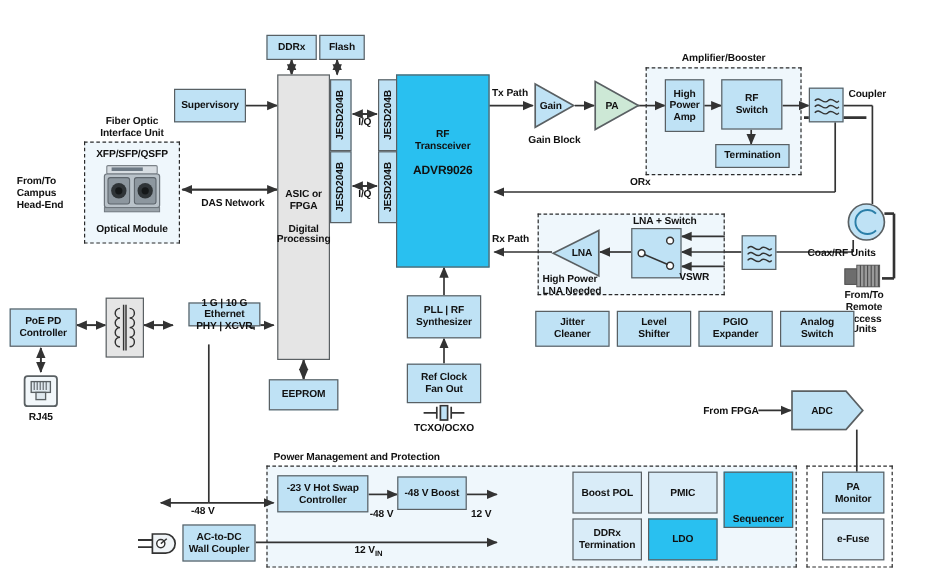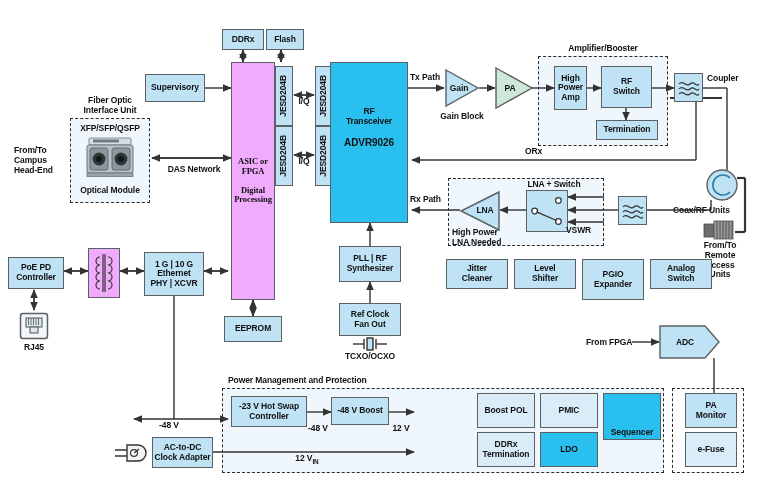--- a/index.html
+++ b/index.html
@@ -4,21 +4,21 @@
 <style>
   html,body{margin:0;padding:0;background:#ffffff;}
   body{font-family:"Liberation Sans",sans-serif;}
   #stage{position:relative;width:780px;height:488px;background:#fff;overflow:hidden;}
   .blk{position:absolute;box-sizing:border-box;border:1.4px solid #5a6063;
        display:flex;align-items:center;justify-content:center;text-align:center;
        font-weight:bold;font-size:8.5px;line-height:1.12;color:#111;
        background:#bfe2f5;letter-spacing:-0.1px;padding:1px;}
   .blk.lt{background:#d9ecf8;}
   .blk.cy{background:#29c0f0;}
-  .blk.white{background:#f0abfc;font-family:Liberation Serif, serif;}
+  .blk.white{background:#e5e5e5;}
   .lbl{position:absolute;font-weight:bold;font-size:8.5px;line-height:1.15;color:#111;
        text-align:center;white-space:pre-line;letter-spacing:-0.1px;}
   .lbl.l{text-align:left;}
   .dash{position:absolute;box-sizing:border-box;border:1.6px dashed #2b2b2b;background:#eff7fc;}
   .dashnb{position:absolute;box-sizing:border-box;border:1.6px dashed #2b2b2b;background:transparent;}
   .vert{writing-mode:vertical-rl;transform:rotate(180deg);}
   svg.ov{position:absolute;left:0;top:0;width:780px;height:488px;pointer-events:none;}
   .ln{stroke:#333;stroke-width:1.4;fill:none;}
   .ln2{stroke:#333;stroke-width:2.2;fill:none;}
   .tri{position:absolute;}
@@ -279,21 +279,21 @@
       <circle cx="7" cy="20" r="3" fill="#fff" stroke="#333" stroke-width="1.3"></circle>
       <line x1="9" y1="21" x2="30" y2="30" stroke="#333" stroke-width="1.4"></line>
     </svg>
   </div>
   <div class="lbl l" style="left:566px;top:226px;"><span>VSWR</span></div>
 
   <div class="blk" style="left:446px;top:259px;width:62px;height:30px;white-space:pre-line;"><span>Jitter
 Cleaner</span></div>
   <div class="blk" style="left:514px;top:259px;width:62px;height:30px;white-space:pre-line;"><span>Level
 Shifter</span></div>
-  <div class="blk" style="left:582px;top:259px;width:62px;height:41px;white-space:pre-line;"><span>PGIO
+  <div class="blk" style="left:582px;top:259px;width:62px;height:30px;white-space:pre-line;"><span>PGIO
 Expander</span></div>
   <div class="blk" style="left:650px;top:259px;width:62px;height:30px;white-space:pre-line;"><span>Analog
 Switch</span></div>
 
   <div class="lbl" style="left:62px;top:96px;width:96px;white-space:pre-line;"><span>Fiber Optic
 Interface Unit</span></div>
   <div class="lbl" style="left:70px;top:124px;width:80px;"><span>XFP/SFP/QSFP</span></div>
   <div class="icn" style="left:85px;top:136px;">
     <svg width="50" height="42" viewBox="0 0 50 42">
       <rect x="4" y="2" width="42" height="7" rx="1" fill="#d7dde2" stroke="#7b8288" stroke-width="0.9"></rect>
@@ -334,37 +334,37 @@
 
   <div class="blk white" style="left:88px;top:248px;width:32px;height:50px;">
     <svg width="28" height="44" viewBox="0 0 28 44">
       <line x1="13" y1="3" x2="13" y2="41" stroke="#333" stroke-width="1.2"></line>
       <line x1="15" y1="3" x2="15" y2="41" stroke="#333" stroke-width="1.2"></line>
       <path d="M10,6 a4,4 0 1 0 0,8 a4,4 0 1 0 0,8 a4,4 0 1 0 0,8 a4,4 0 1 0 0,8" stroke="#333" stroke-width="1.2" fill="none"></path>
       <path d="M18,6 a4,4 0 1 1 0,8 a4,4 0 1 1 0,8 a4,4 0 1 1 0,8 a4,4 0 1 1 0,8" stroke="#333" stroke-width="1.2" fill="none"></path>
     </svg>
   </div>
 
-  <div class="blk" style="left:144px;top:252px;width:60px;height:44px;white-space:pre-line;align-items:center;"><span>1 G | 10 G
+  <div class="blk" style="left:157px;top:252px;width:60px;height:20px;white-space:pre-line;align-items:center;"><span>1 G | 10 G
 Ethernet
 PHY | XCVR</span></div>
 
   <div class="lbl l" style="left:228px;top:376px;"><span>Power Management and Protection</span></div>
   <div class="lbl" style="left:144px;top:421px;width:50px;"><span>-48 V</span></div>
 
   <div class="blk" style="left:231px;top:396px;width:76px;height:31px;white-space:pre-line;"><span>-23 V Hot Swap
 Controller</span></div>
   <div class="lbl" style="left:302px;top:424px;width:32px;"><span>-48 V</span></div>
   <div class="blk" style="left:331px;top:397px;width:58px;height:28px;">
       <span>-48 V Boost</span>
     </div>
   <div class="lbl" style="left:386px;top:424px;width:30px;"><span>12 V</span></div>
 
   <div class="blk" style="left:152px;top:437px;width:61px;height:31px;white-space:pre-line;"><span>AC-to-DC
-Clock Adapter</span></div>
+Wall Coupler</span></div>
   <div class="icn" style="left:114px;top:442px;">
     <svg width="38" height="22" viewBox="0 0 38 22">
       <line x1="1" y1="8" x2="13" y2="8" stroke="#333" stroke-width="1.5"></line>
       <line x1="1" y1="14" x2="13" y2="14" stroke="#333" stroke-width="1.5"></line>
       <path d="M13,3 L24,3 a8,8 0 0 1 0,16 L13,19 z" fill="#f0f4f7" stroke="#333" stroke-width="1.4"></path>
       <circle cx="20" cy="11" r="3.4" fill="#fff" stroke="#333" stroke-width="1.2"></circle>
       <line x1="20" y1="11" x2="25" y2="7" stroke="#333" stroke-width="1.2"></line>
     </svg>
   </div>
   <div class="lbl" style="left:272px;top:444px;width:70px;">

